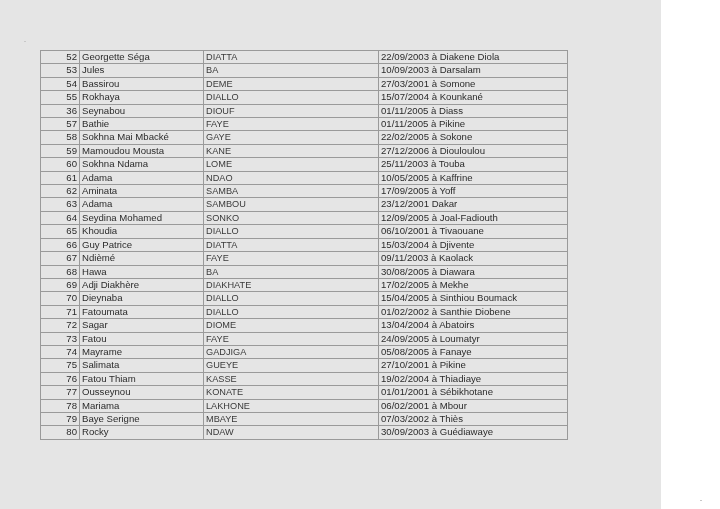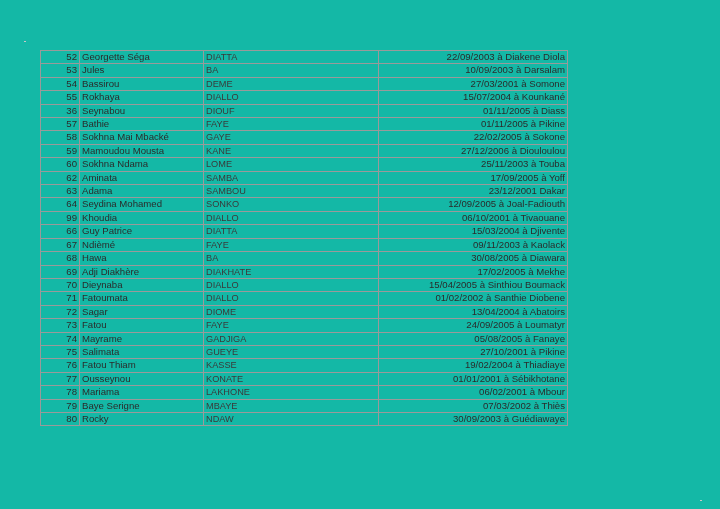--- a/index.html
+++ b/index.html
@@ -10,22 +10,22 @@
     body {
       width: 720px;
       height: 509px;
       position: relative;
       overflow: hidden;
       font-family: "Liberation Sans", "DejaVu Sans", sans-serif;
     }
     .page {
       position: absolute;
       left: 0; top: 0;
-      width: 720px; height: 509px;
-      background: #14b8a6;
+      width: 661px; height: 509px;
+      background: #e5e5e5;
     }
     .speck {
       position: absolute;
       width: 2px; height: 1px;
       background: #c8c8c8;
     }
     table.roster {
       position: absolute;
       left: 40px;
       top: 50px;
@@ -54,21 +54,20 @@
       margin-left: 19px;
     }
     td.last {
       width: 170px;
       color: #3a3a3a;
       font-size: 9.2px;
       margin-left: 38px;
     }
     td.birth {
       width: 184px;
-      text-align: right;
     }
   </style>
 </head>
 <body>
 
 <div class="page">
   <div class="speck" style="left:24px; top:41px;"></div>
   <div class="speck" style="left:700px; top:500px;"></div>
 
   <table class="roster">
@@ -122,39 +121,45 @@
         <td class="last">KANE</td>
         <td class="birth">27/12/2006 à Diouloulou</td>
       </tr>
         <tr style="">
         <td class="num">60</td>
         <td class="first">Sokhna Ndama</td>
         <td class="last">LOME</td>
         <td class="birth">25/11/2003 à Touba</td>
       </tr>
         <tr style="">
+        <td class="num">61</td>
+        <td class="first">Adama</td>
+        <td class="last">NDAO</td>
+        <td class="birth">10/05/2005 à Kaffrine</td>
+      </tr>
+        <tr style="">
         <td class="num">62</td>
         <td class="first">Aminata</td>
         <td class="last">SAMBA</td>
         <td class="birth">17/09/2005 à Yoff</td>
       </tr>
         <tr style="">
         <td class="num">63</td>
         <td class="first">Adama</td>
         <td class="last">SAMBOU</td>
         <td class="birth">23/12/2001 Dakar</td>
       </tr>
         <tr style="">
         <td class="num">64</td>
         <td class="first">Seydina Mohamed</td>
         <td class="last">SONKO</td>
         <td class="birth">12/09/2005 à Joal-Fadiouth</td>
       </tr>
         <tr style="">
-        <td class="num">99</td>
+        <td class="num">65</td>
         <td class="first">Khoudia</td>
         <td class="last">DIALLO</td>
         <td class="birth">06/10/2001 à Tivaouane</td>
       </tr>
         <tr style="">
         <td class="num">66</td>
         <td class="first">Guy Patrice</td>
         <td class="last">DIATTA</td>
         <td class="birth">15/03/2004 à Djivente</td>
       </tr>

